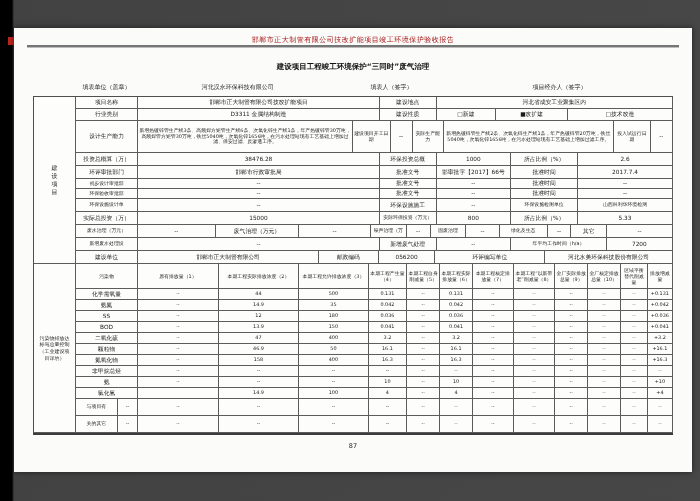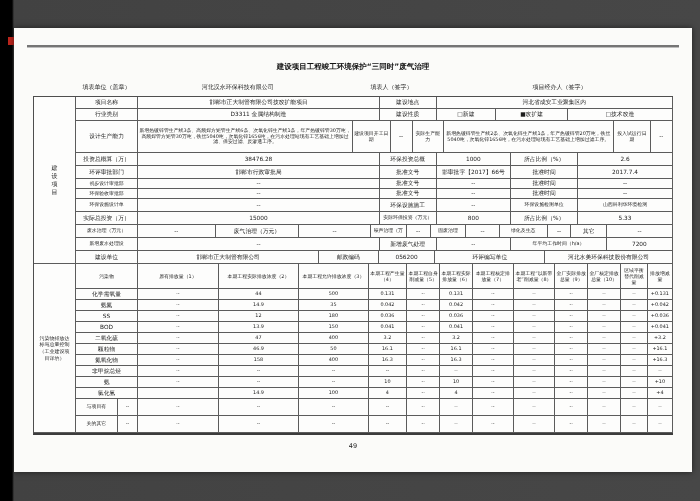--- a/index.html
+++ b/index.html
@@ -23,20 +23,21 @@
   .cell.hdr{font-size:4.9px;line-height:1.25;}
   .page-number{position:absolute;left:0;top:414px;width:100%;text-align:center;font-size:6.5px;color:#222;}
 </style>
 </head>
 <body>
 
 <div class="stage">
   <div class="red-marker"></div>
   <div class="page">
 
+    <div class="report-title">邯郸市正大制管有限公司技改扩能项目竣工环境保护验收报告</div>
     <div class="header-rule"></div>
     <div class="form-title">建设项目工程竣工环境保护“三同时”废气治理</div>
 
     <div class="fill-row">
       <div class="fcell" style="flex:0 0 6.5%"></div>
       <div class="fcell" style="flex:0 0 10%">填表单位（盖章）</div>
       <div class="fcell" style="flex:0 0 31%">河北汉永环保科技有限公司</div>
       <div class="fcell" style="flex:0 0 17%">填表人（签字）</div>
       <div class="fcell" style="flex:0 0 35.5%">项目经办人（签字）</div>
     </div>
@@ -352,15 +353,15 @@
               <div class="cell small" style="flex: 0 0 7%;">--</div>
               <div class="cell small" style="flex: 0 0 5.5%;">--</div>
               <div class="cell small" style="flex: 0 0 5.5%;">--</div>
               <div class="cell small" style="flex: 0 0 4.5%;">--</div>
               <div class="cell small" style="flex: 0 0 4.2%;">--</div>
             </div>
           </div>
       </div>
     </div>
 
-    <div class="page-number">49</div>
+    <div class="page-number">87</div>
   </div>
 </div>
 
 </body></html>

